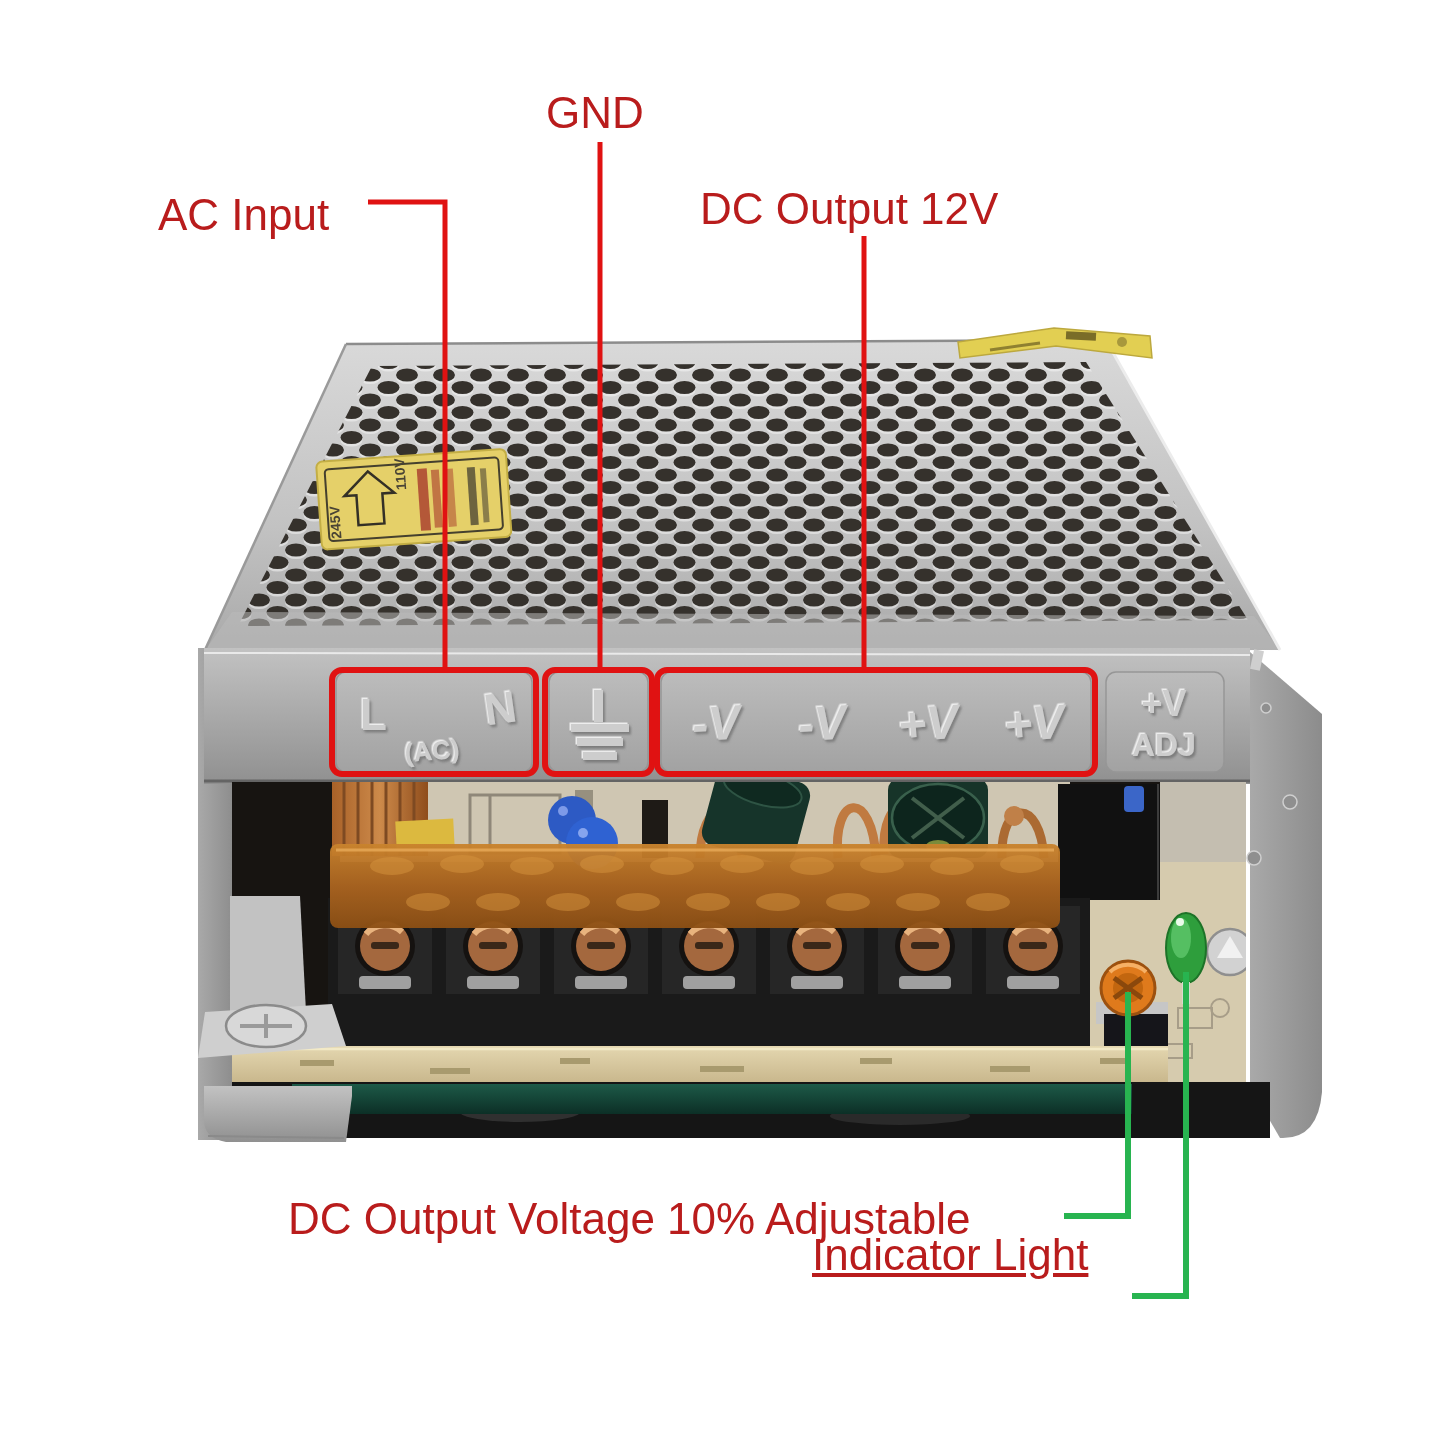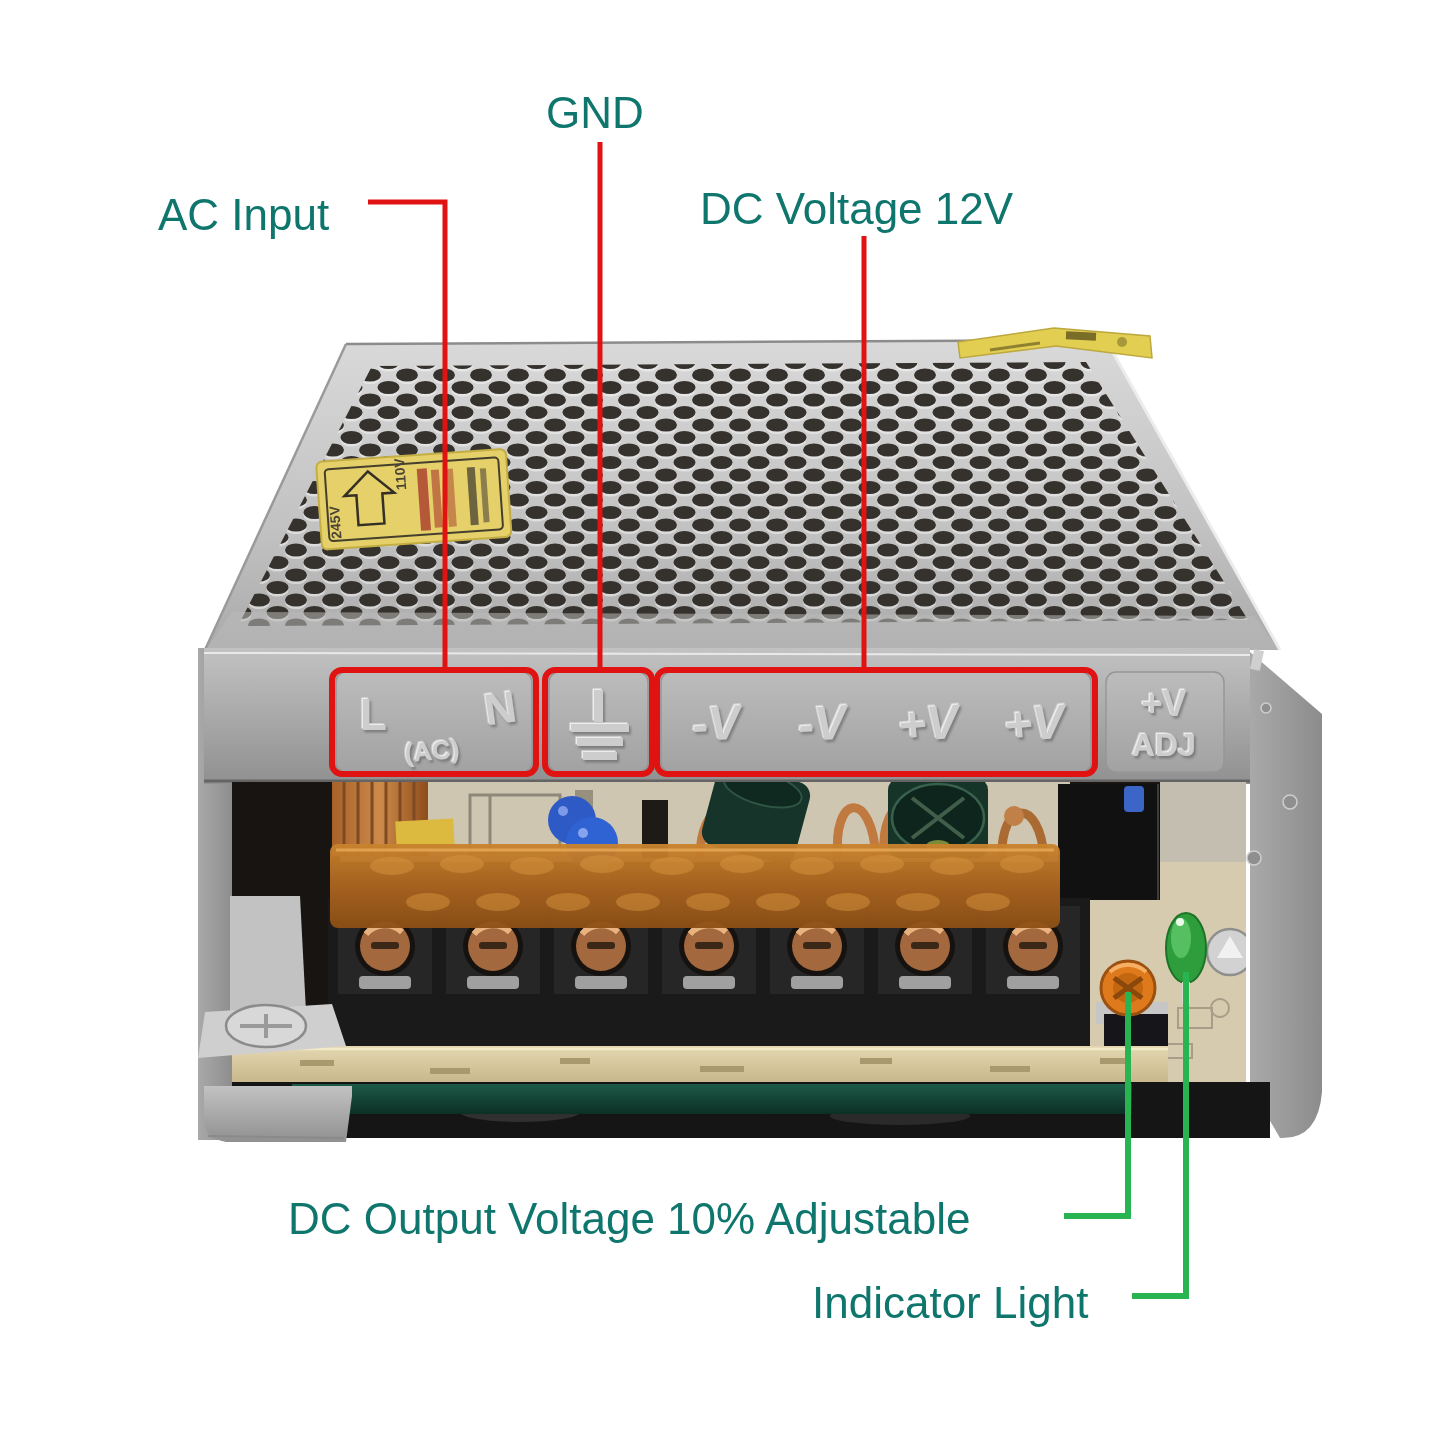--- a/index.html
+++ b/index.html
@@ -1,19 +1,19 @@
 <!DOCTYPE html>
 <html><head>
 <meta charset="utf-8">
 <style>
   html,body{margin:0;padding:0;background:#fff;}
   #canvas{position:relative;width:1445px;height:1445px;background:#fff;overflow:hidden;
           font-family:"Liberation Sans",sans-serif;}
   #scene{position:absolute;left:0;top:0;}
-  .lbl{position:absolute;font:44px/54px "Liberation Sans",sans-serif;color:#0f766e;white-space:nowrap;}
+  .lbl{position:absolute;font:44px/54px "Liberation Sans",sans-serif;color:#b91c1c;white-space:nowrap;}
   .emb{font-family:"Liberation Sans",sans-serif;font-weight:bold;fill:#cdcdcd;}
   .t44{font-size:44px;}
   .t48{font-size:48px;font-style:italic;}
   .t36{font-size:36px;}
   .t32{font-size:32px;}
   .t26{font-size:26px;}
   .tiny{font-size:14px;font-weight:bold;fill:#4a4435;}
 </style>
 </head>
 <body>
@@ -368,17 +368,17 @@
       <polyline points="1064,1216 1128,1216 1128,992"></polyline>
       <polyline points="1132,1296 1186,1296 1186,972"></polyline>
     </g>
   </g>
 </svg>
 
 <div class="lbl" style="left:158px;top:188px;">
   <div>AC Input</div>
 </div>
 <div class="lbl" style="left:546px;top:86px;">GND</div>
-<div class="lbl" style="left:700px;top:182px;">DC Voltage 12V</div>
+<div class="lbl" style="left:700px;top:182px;">DC Output 12V</div>
 <div class="lbl" style="left:288px;top:1192px;text-align:right;">DC Output Voltage 10% Adjustable</div>
-<div class="lbl" style="left:812px;top:1276px;">Indicator Light</div>
+<div class="lbl" style="left:812px;top:1228px;text-decoration:underline;">Indicator Light</div>
 
 </div>
 
 </body></html>

